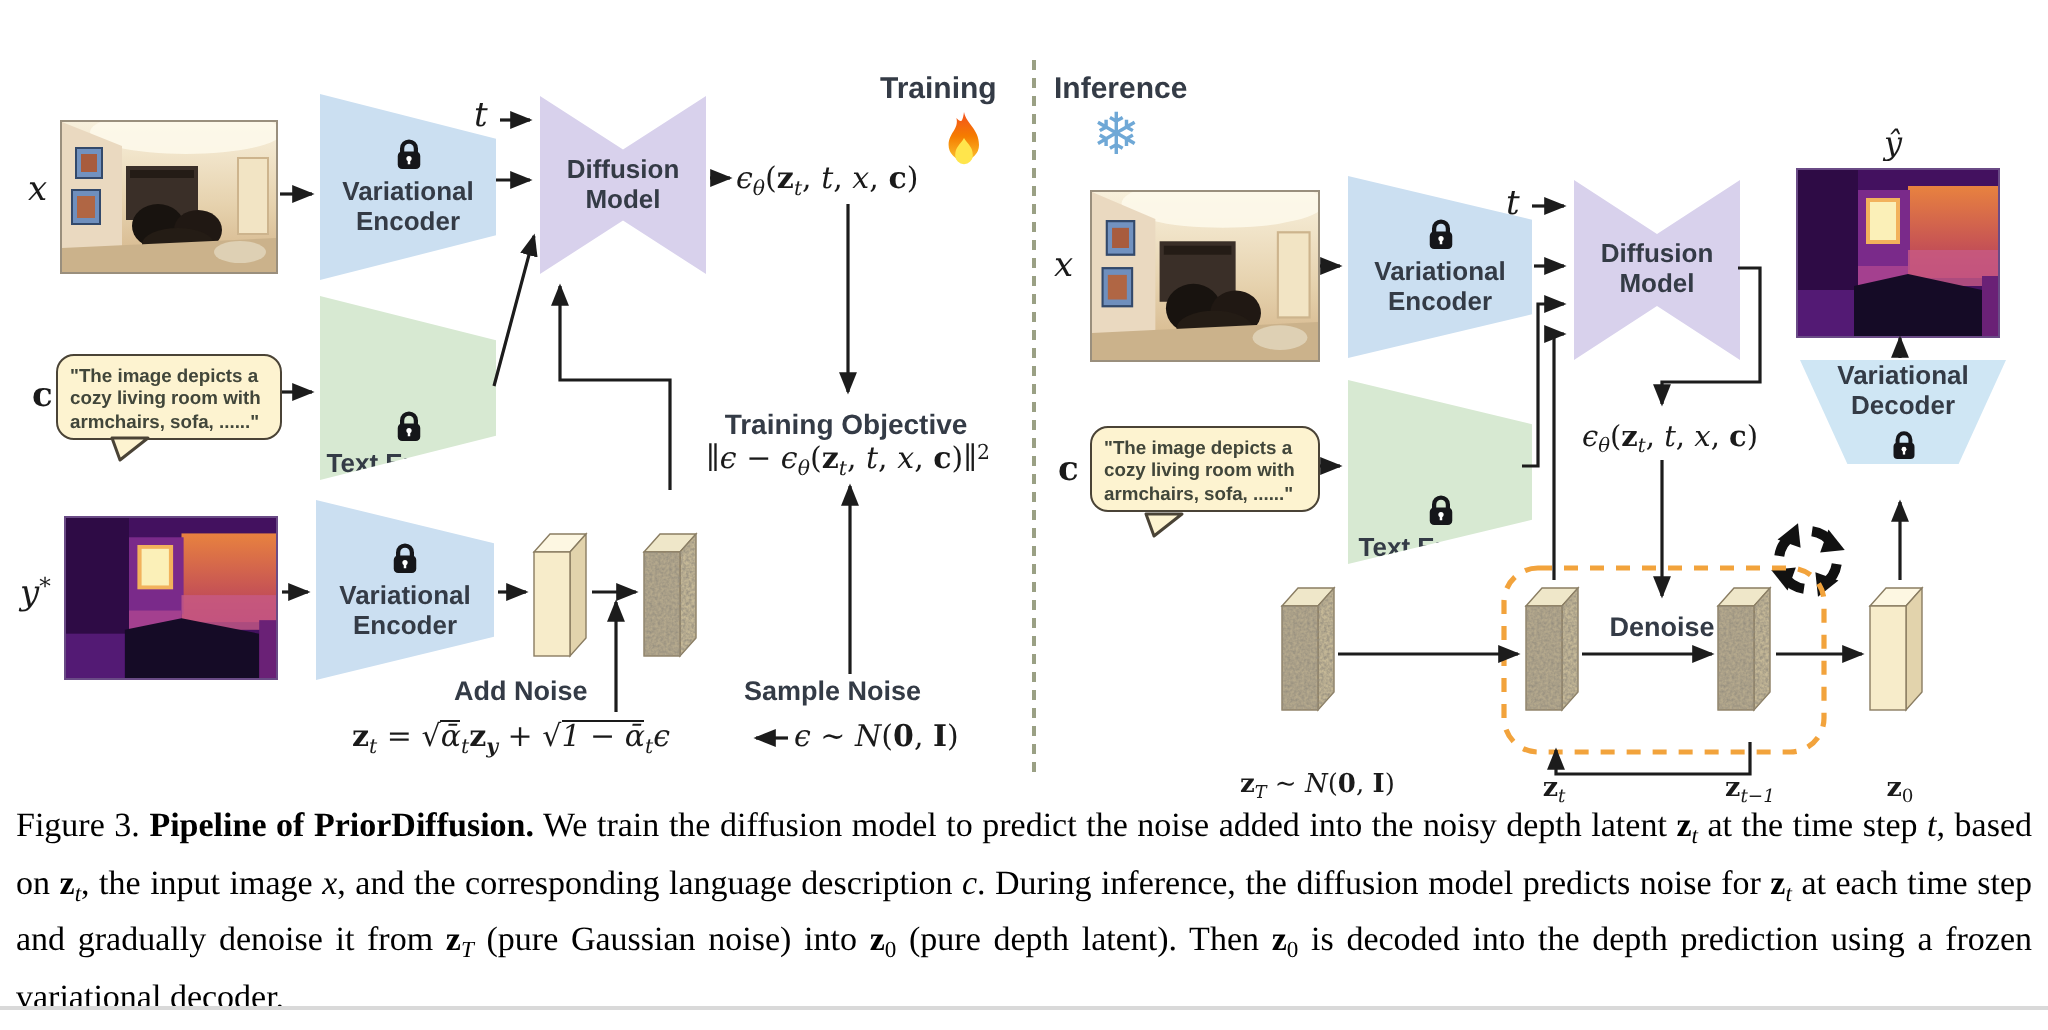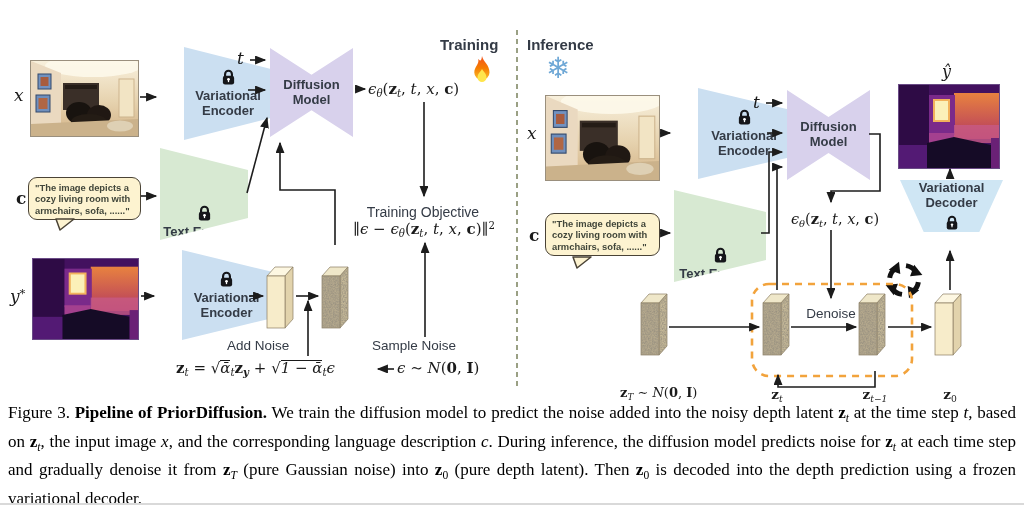--- a/index.html
+++ b/index.html
@@ -1,26 +1,26 @@
 <!DOCTYPE html>
 <html style="--encoder_blue: #cbdff1; --text_green: #d7e9d2; --diffusion_purple: #d8d1ec; --decoder_blue: #cfe6f4; --bubble_yellow: #fdf3d0; --bubble_border: #4a4336; --loop_orange: #f2a33c; --label_dark: #343b46; --divider_olive: #9aa084; --latent_cream: #f7ecca; --latent_noise: #b5a98d; --fire_orange: #f4900c; --snow_blue: #6fa8d6;"><head>
 <meta charset="utf-8">
 <style>
   html,body{margin:0;padding:0;background:#fff;}
   #stage{position:relative;width:1024px;height:515px;background:#ffffff;overflow:hidden;
          font-family:"Liberation Sans",sans-serif;}
   .abs{position:absolute;}
   
   .node{display:flex;flex-direction:column;align-items:center;justify-content:center;gap:3px;text-align:center;}
-  .enc{clip-path:polygon(0 0,100% 24%,100% 76%,0 100%);background:var(--encoder_blue);margin-left:24px;}
+  .enc{clip-path:polygon(0 0,100% 24%,100% 76%,0 100%);background:var(--encoder_blue);}
   .tenc{clip-path:polygon(0 0,100% 24%,100% 76%,0 100%);background:var(--text_green);justify-content:flex-end;}
   .dm{clip-path:polygon(0 0,50% 30%,100% 0,100% 100%,50% 70%,0 100%);background:var(--diffusion_purple);}
   .dec{clip-path:polygon(0 0,100% 0,77% 100%,23% 100%);background:var(--decoder_blue);}
   .nlabel{font-weight:600;font-size:13px;line-height:1.15;color:var(--label_dark);}
-  .dlabel{font-weight:400;font-size:13.5px;color:var(--label_dark);}
+  .dlabel{font-weight:700;font-size:13.5px;color:var(--label_dark);}
   .seclabel{font-weight:600;font-size:15px;color:var(--label_dark);}
   .lock{width:15px;height:18px;}
   
   .math{font-family:"DejaVu Serif","Liberation Serif",serif;font-size:15px;color:#1a1a1a;white-space:nowrap;}
   .varlab{font-family:"DejaVu Serif","Liberation Serif",serif;font-size:17px;color:#1a1a1a;}
   .barlab{font-family:"DejaVu Serif","Liberation Serif",serif;font-size:13.5px;color:#1a1a1a;white-space:nowrap;margin-top:29px;}
   .i{font-style:italic}.b{font-weight:bold}
   .sub{font-size:68%;vertical-align:-0.32em}
   .sup{font-size:68%;vertical-align:0.45em}
   .ov{border-top:1.2px solid currentColor;display:inline-block;line-height:1.05;}

